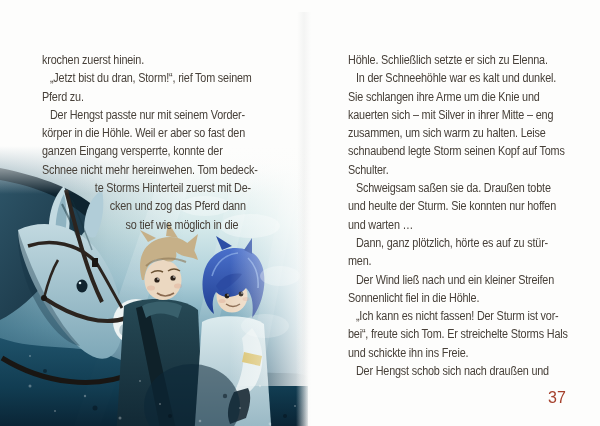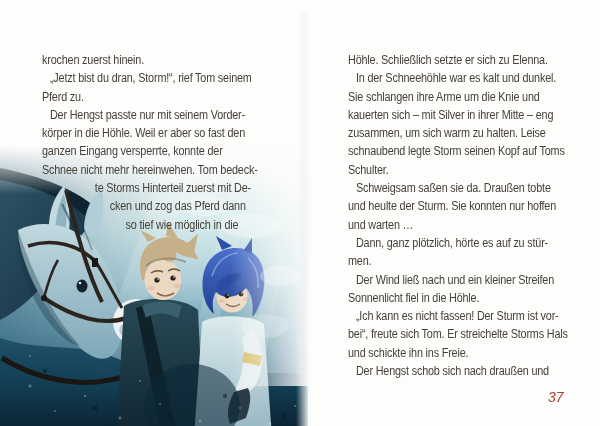--- a/index.html
+++ b/index.html
@@ -20,21 +20,21 @@
   }
   .colL{left:42px;top:39px;width:300px;}
   .colR{left:40px;top:39px;width:300px;}
   .ln{height:18.3px;line-height:18.3px;white-space:nowrap;}
   .pind{padding-left:9px;}
   .w1{padding-left:60px;}
   .w2{padding-left:77px;}
   .w3{padding-left:95px;}
   .pagenum{
     position:absolute;left:240px;top:377px;z-index:2;
-    color:#a5402c;font-size:14px;font-style:italic;letter-spacing:0;text-align:center;
+    color:#a5402c;font-size:16px;letter-spacing:0;text-align:center;
   }
   .gutter{
     position:absolute;left:297px;top:0;width:14px;height:426px;z-index:3;
     background:linear-gradient(90deg,rgba(70,80,85,0),rgba(70,80,85,.05),rgba(70,80,85,0));
     pointer-events:none;
   }
 </style>
 </head>
 <body>
 

